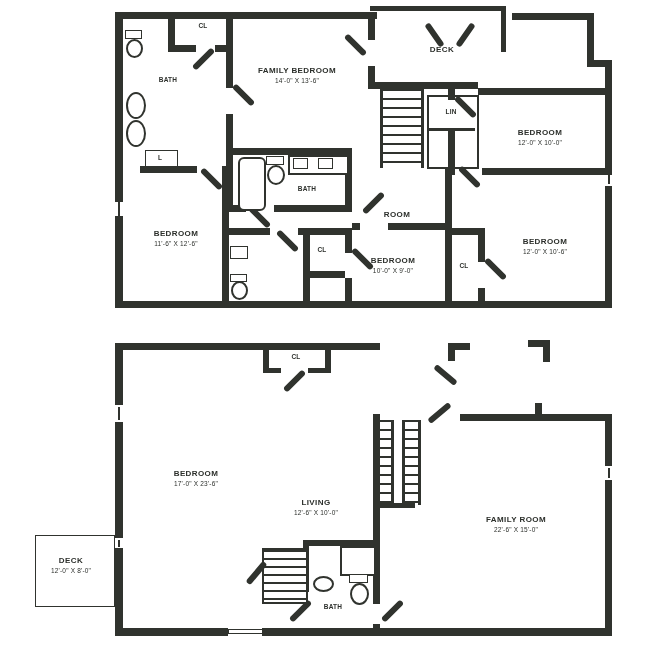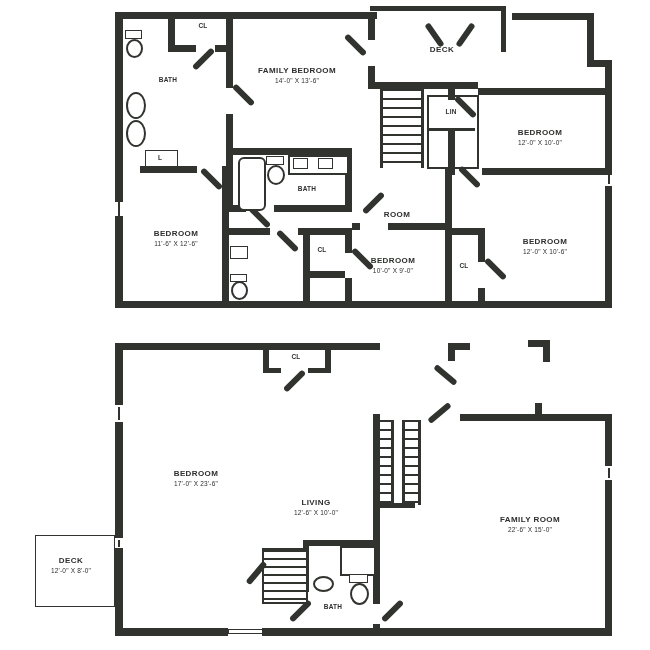--- a/index.html
+++ b/index.html
@@ -213,21 +213,21 @@
     <div class="nm">BEDROOM</div>
     <div class="dm">17'-0" X 23'-6"</div>
   </div>
   <div class="lbl" style="left:296px;top:357px">
       <div class="sm">CL</div>
     </div>
   <div class="lbl" style="left:316px;top:508px">
     <div class="nm">LIVING</div>
     <div class="dm">12'-6" X 10'-0"</div>
   </div>
-  <div class="lbl" style="left:530px;top:525px">
+  <div class="lbl" style="left:516px;top:525px">
     <div class="nm">FAMILY ROOM</div>
     <div class="dm">22'-6" X 15'-0"</div>
   </div>
   <div class="lbl" style="left:71px;top:566px">
     <div class="nm">DECK</div>
     <div class="dm">12'-0" X 8'-0"</div>
   </div>
   <div class="lbl" style="left:333px;top:607px">
       <div class="sm">BATH</div>
     </div>

